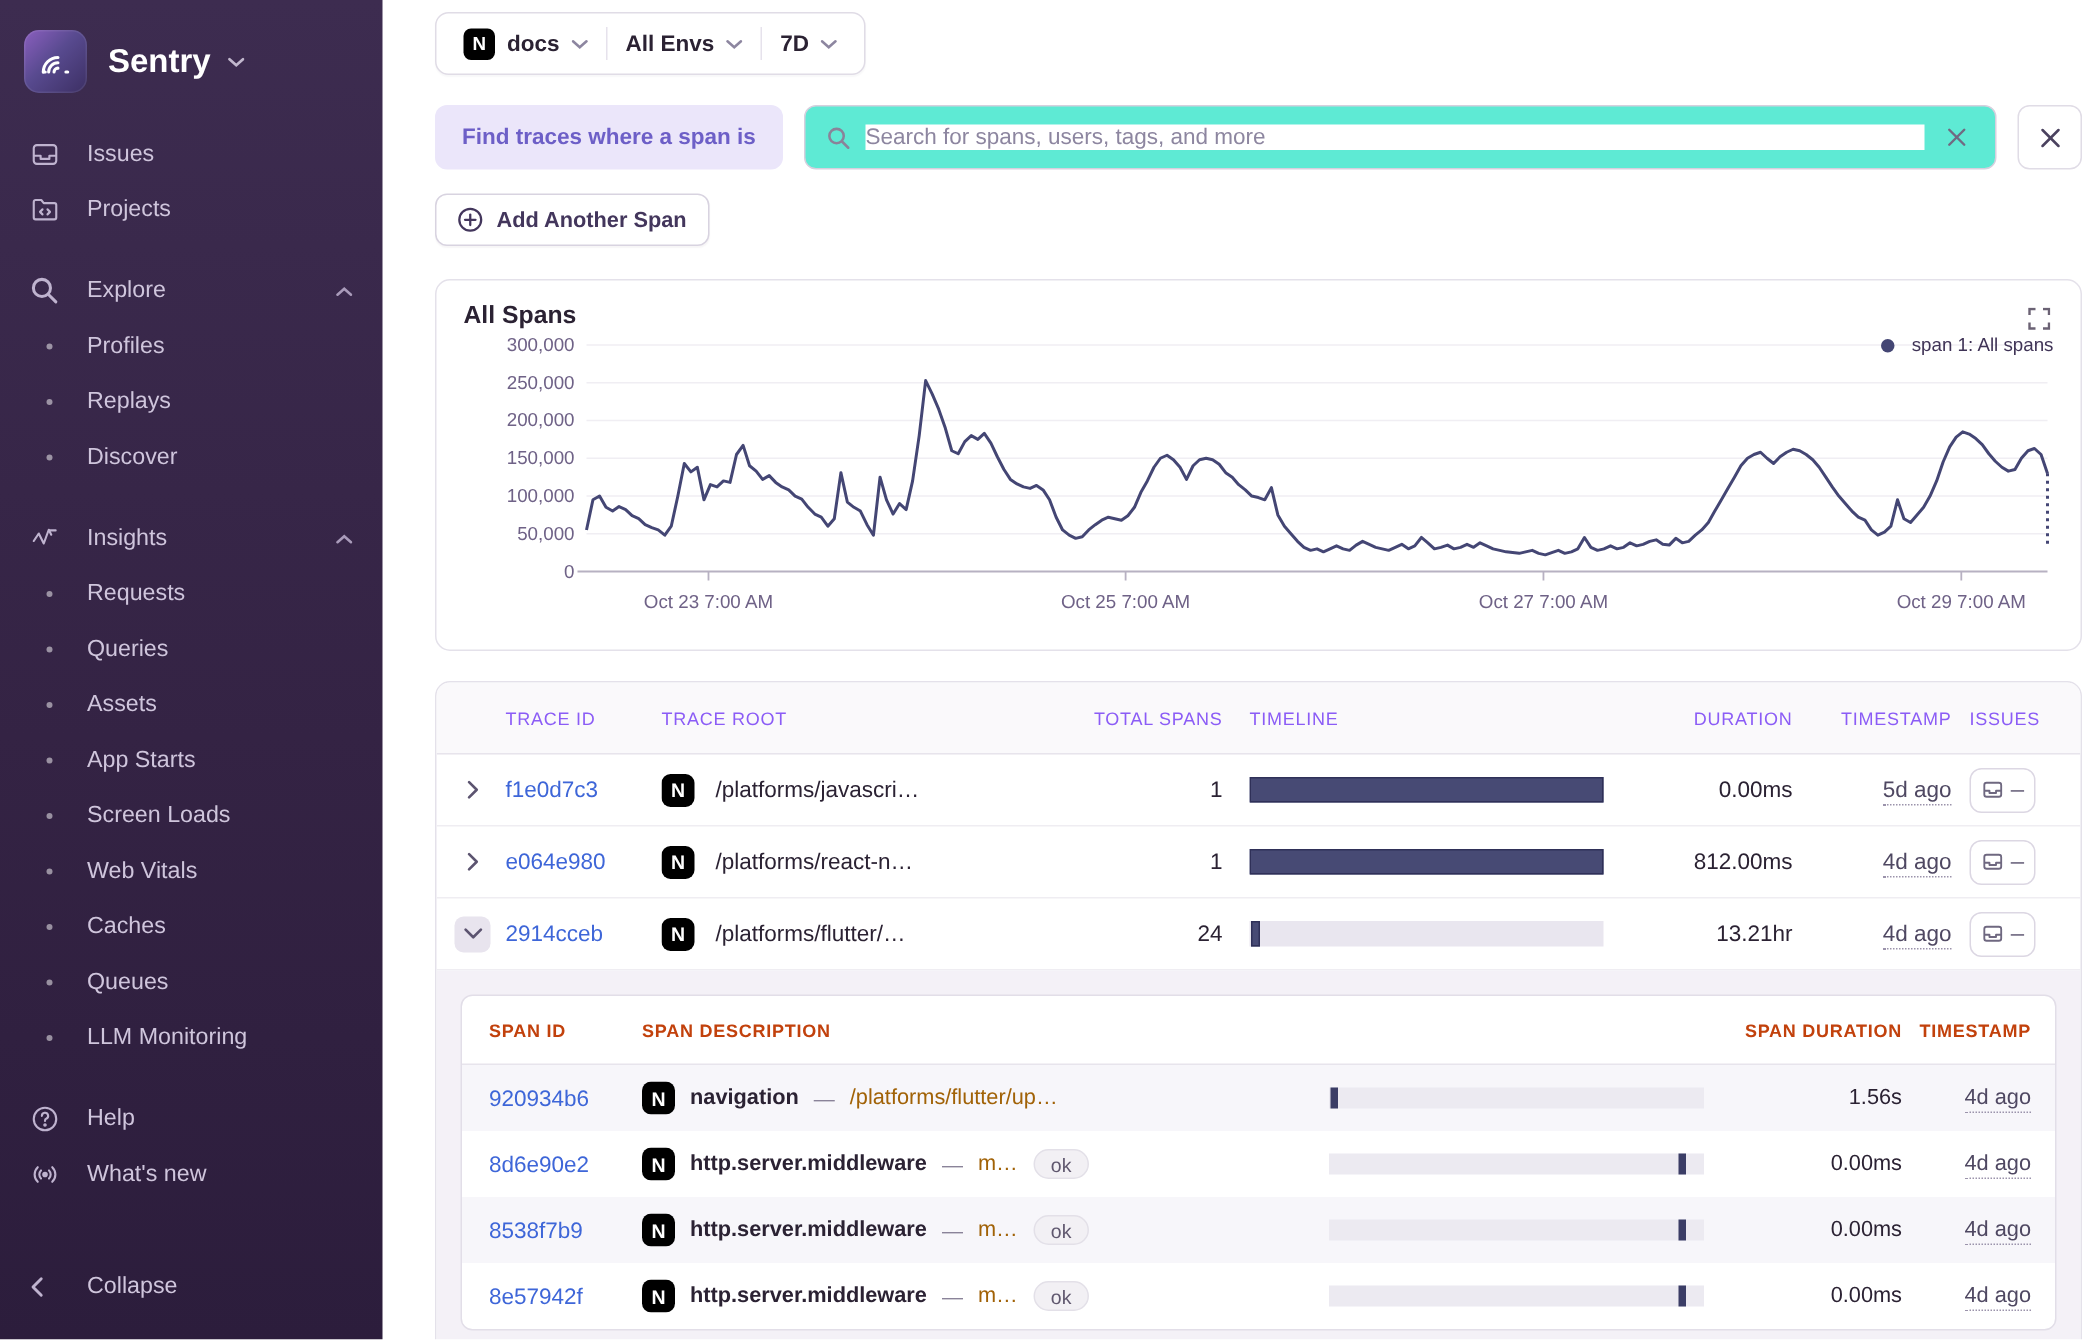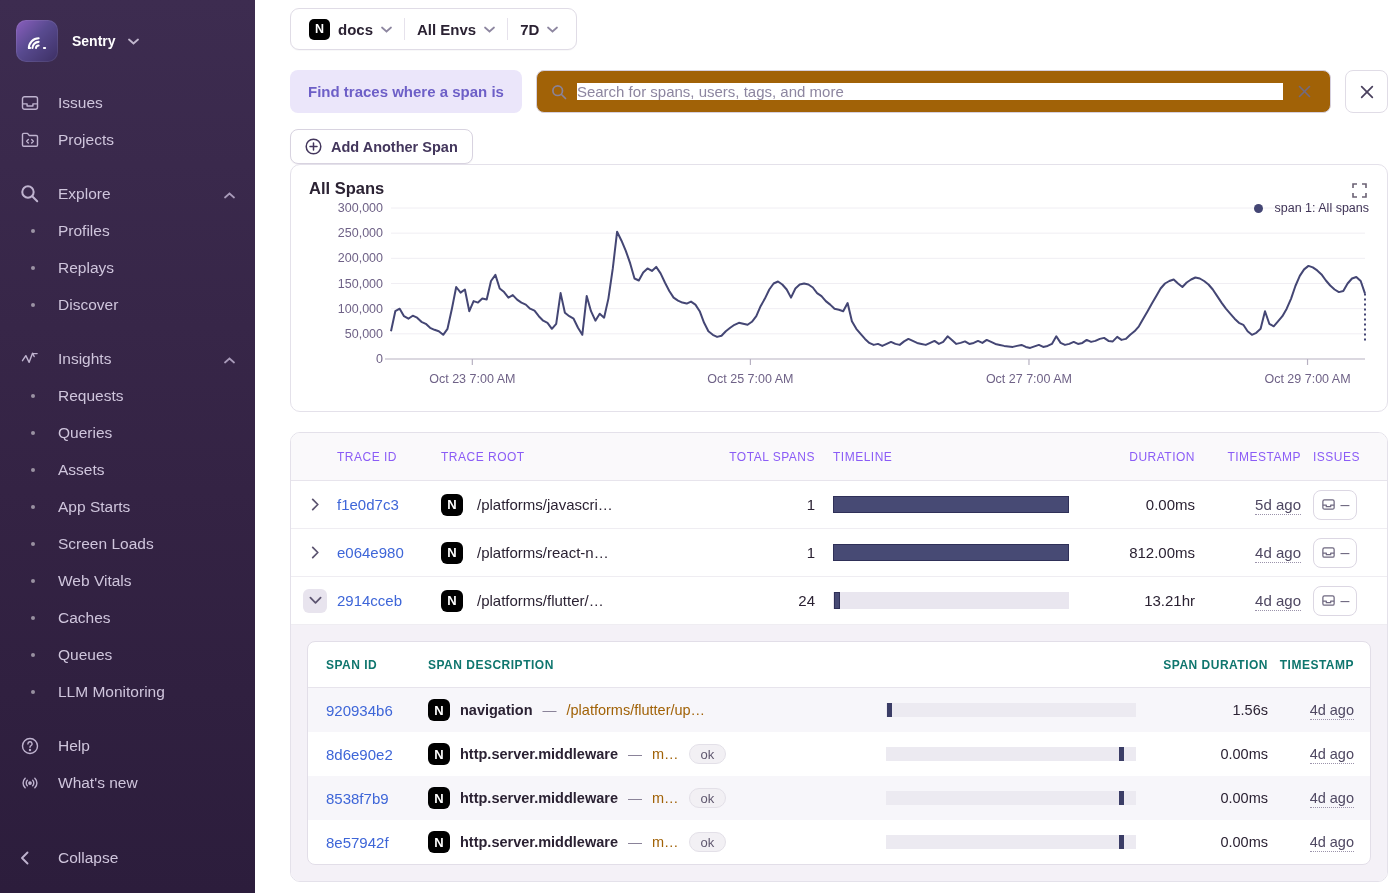--- a/index.html
+++ b/index.html
@@ -3,21 +3,21 @@
 <meta charset="utf-8">
 <style>
   * { box-sizing: border-box; margin: 0; padding: 0; }
   html,body { width:1400px; height:893px; overflow:hidden; }
   body { font-family:"Liberation Sans", sans-serif; background:#fff; display:flex; color:#2b2233; }
 
   
   .sidebar { width:255px; min-width:255px; height:893px; background:linear-gradient(180deg,#3d2c50 0%,#342344 55%,#2c1d3c 100%); display:flex; flex-direction:column; padding:12px 0 6px 0; position:relative; }
   .brand { display:flex; align-items:center; gap:14px; padding:8px 16px 18px 16px; }
   .brand-logo { width:42px; height:42px; border-radius:10px; background:linear-gradient(135deg,#8b5fbf 0%,#584a8f 45%,#3c2f63 100%); display:flex; align-items:center; justify-content:center; box-shadow:inset 0 0 0 1px rgba(255,255,255,0.08); }
-  .brand-name { color:#fff; font-size:14px; font-weight:bold; display:flex; align-items:center; gap:12px; }
+  .brand-name { color:#fff; font-size:22px; font-weight:bold; display:flex; align-items:center; gap:12px; }
   .brand-name svg { opacity:.85; }
   .nav { flex:1; display:flex; flex-direction:column; padding:4px 10px; overflow:hidden; }
   .nav-item { display:flex; align-items:center; height:37px; border-radius:6px; color:#cfc5dc; font-size:15.5px; padding:0 10px; cursor:pointer; }
   .nav-item .ico { width:26px; display:flex; justify-content:flex-start; align-items:center; color:#bfb3cf; }
   .nav-item .lbl { margin-left:12px; flex:1; white-space:nowrap; }
   .nav-item.section { margin-top:17px; }
   .nav-item.sub .ico { justify-content:center; width:26px; }
   .dot { width:4px; height:4px; border-radius:50%; background:rgba(255,255,255,.5); }
   .nav-item.active { background:rgba(255,255,255,.13); color:#fff; font-weight:bold; }
   .chev-up { color:#a99bba; }
@@ -30,30 +30,30 @@
   .main { flex:1; height:893px; overflow:hidden; padding:8px 12px 0 35px; position:relative; }
 
   .filters-bar { display:flex; align-items:center; height:42px; border:1px solid #e0dce6; border-radius:9px; width:fit-content; padding:0 6px; background:#fff; box-shadow:0 1px 1px rgba(43,34,51,0.03); }
   .filter-trigger { display:flex; align-items:center; gap:8px; padding:0 12px; font-size:15px; font-weight:bold; color:#2b2233; cursor:pointer; height:30px; }
   .filter-sep { width:1px; height:22px; background:#e6e2ec; }
   .nlogo { width:21px; height:21px; border-radius:5px; background:#000; color:#fff; font-weight:bold; font-size:12.5px; display:flex; align-items:center; justify-content:center; }
   .nlogo.sm { width:22px; height:22px; border-radius:6px; font-size:13px; }
 
   .search-row { display:flex; align-items:center; gap:14px; margin-top:20px; }
   .find-pill { background:#ebe6fa; color:#6d5fc7; font-weight:bold; font-size:15px; padding:0 18px; height:43px; display:flex; align-items:center; border-radius:8px; white-space:nowrap; cursor:pointer; }
-  .search-box { flex:1; height:43px; border:1px solid #d6d0de; border-radius:8px; display:flex; align-items:center; padding:0 14px; gap:10px; background:#a16207; }
+  .search-box { flex:1; height:43px; border:1px solid #d6d0de; border-radius:8px; display:flex; align-items:center; padding:0 14px; gap:10px; background:#5eead4; }
   .search-box input { border:none; outline:none; flex:1; font-size:15px; font-family:"Liberation Sans",sans-serif; color:#2b2233; }
   .search-box input::placeholder { color:#8d86a0; }
   .icon-btn { background:none; border:none; cursor:pointer; display:flex; align-items:center; justify-content:center; padding:4px; }
   .close-standalone { width:43px; height:43px; border:1px solid #e0dce6; border-radius:8px; background:#fff; display:flex; align-items:center; justify-content:center; cursor:pointer; }
 
   .add-span-btn { margin-top:16px; height:35px; border:1px solid #d8d3e0; background:#fff; border-radius:8px; display:flex; align-items:center; gap:9px; padding:0 14px; font-size:14.5px; font-weight:bold; color:#43365c; cursor:pointer; box-shadow:0 1px 1px rgba(43,34,51,0.04); }
 
   
-  .chart-card { border:1px solid #e4e1ea; border-radius:10px; padding:14px 18px 6px 18px; position:relative; background:#fff; }
+  .chart-card { margin-top:22px; border:1px solid #e4e1ea; border-radius:10px; padding:14px 18px 6px 18px; position:relative; background:#fff; }
   .chart-title { font-size:16.5px; font-weight:bold; color:#2b2233; }
   .chart-expand { position:absolute; right:16px; top:14px; cursor:pointer; }
   .chart-legend { position:absolute; right:18px; top:36px; display:flex; align-items:center; gap:11px; font-size:12.5px; color:#3f3356; }
   .legend-dot { width:9px; height:9px; border-radius:50%; }
 
   
   .table-card { margin-top:20px; border:1px solid #e4e1ea; border-radius:10px; background:#fff; overflow:hidden; }
   .t-grid { display:grid; grid-template-columns:46px 104px 1fr 106px 262px 118px 106px 80px; align-items:center; }
   .t-head { background:#faf9fb; border-bottom:1px solid #e7e4ec; height:48px; }
   .t-head .hcell { font-size:12px; font-weight:normal; letter-spacing:.5px; text-transform:uppercase; color:#8b5cf6; }
@@ -68,21 +68,21 @@
   .tl-track { width:236px; height:17px; background:transparent; position:relative; }
   .tl-track.track-bg { background:#e9e6ef; }
   .tl-bar { position:absolute; top:0; height:100%; background:#474a74; box-shadow:inset 0 0 0 1px #2f3058; }
   .ts { color:#4f4862; border-bottom:1px dotted #9b93ab; padding-bottom:1px; cursor:pointer; }
   .issues-pill { width:44px; height:30px; border:1px solid #dcd7e3; border-radius:8px; display:flex; align-items:center; justify-content:center; gap:5px; color:#6f6880; background:#fff; cursor:pointer; }
 
   .expand-zone { background:#f4f1f7; padding:16px; }
   .sub-card { background:#fff; border:1px solid #e2dee8; border-radius:8px; overflow:hidden; }
   .s-grid { display:grid; grid-template-columns:120px 1fr 268px 120px 96px; align-items:center; }
   .s-head { height:46px; border-bottom:1px solid #e7e4ec; }
-  .s-head .hcell { font-size:12px; font-weight:bold; letter-spacing:.5px; text-transform:uppercase; color:#0f766e; }
+  .s-head .hcell { font-size:12px; font-weight:bold; letter-spacing:.5px; text-transform:uppercase; color:#c2410c; }
   .s-row { height:44px; }
   .s-row:nth-child(even) { background:#f7f6fa; }
   .s-id { padding-left:18px; }
   .desc-cell { display:flex; align-items:center; gap:10px; overflow:hidden; white-space:nowrap; }
   .desc-name { font-weight:bold; font-size:14.5px; color:#2b2233; }
   .desc-sep { color:#8a8399; font-size:14px; }
   .desc-path { font-size:14.5px; color:#a16207; }
   .ok-badge { font-size:13px; color:#5f576e; background:#f2f0f4; border:1px solid #e3e0e8; border-radius:20px; padding:1.5px 11px; }
   .s-track { width:250px; height:14px; background:#eceaf1; position:relative; }
   .s-tick { position:absolute; top:0; height:100%; width:5px; background:#3b3d66; }

